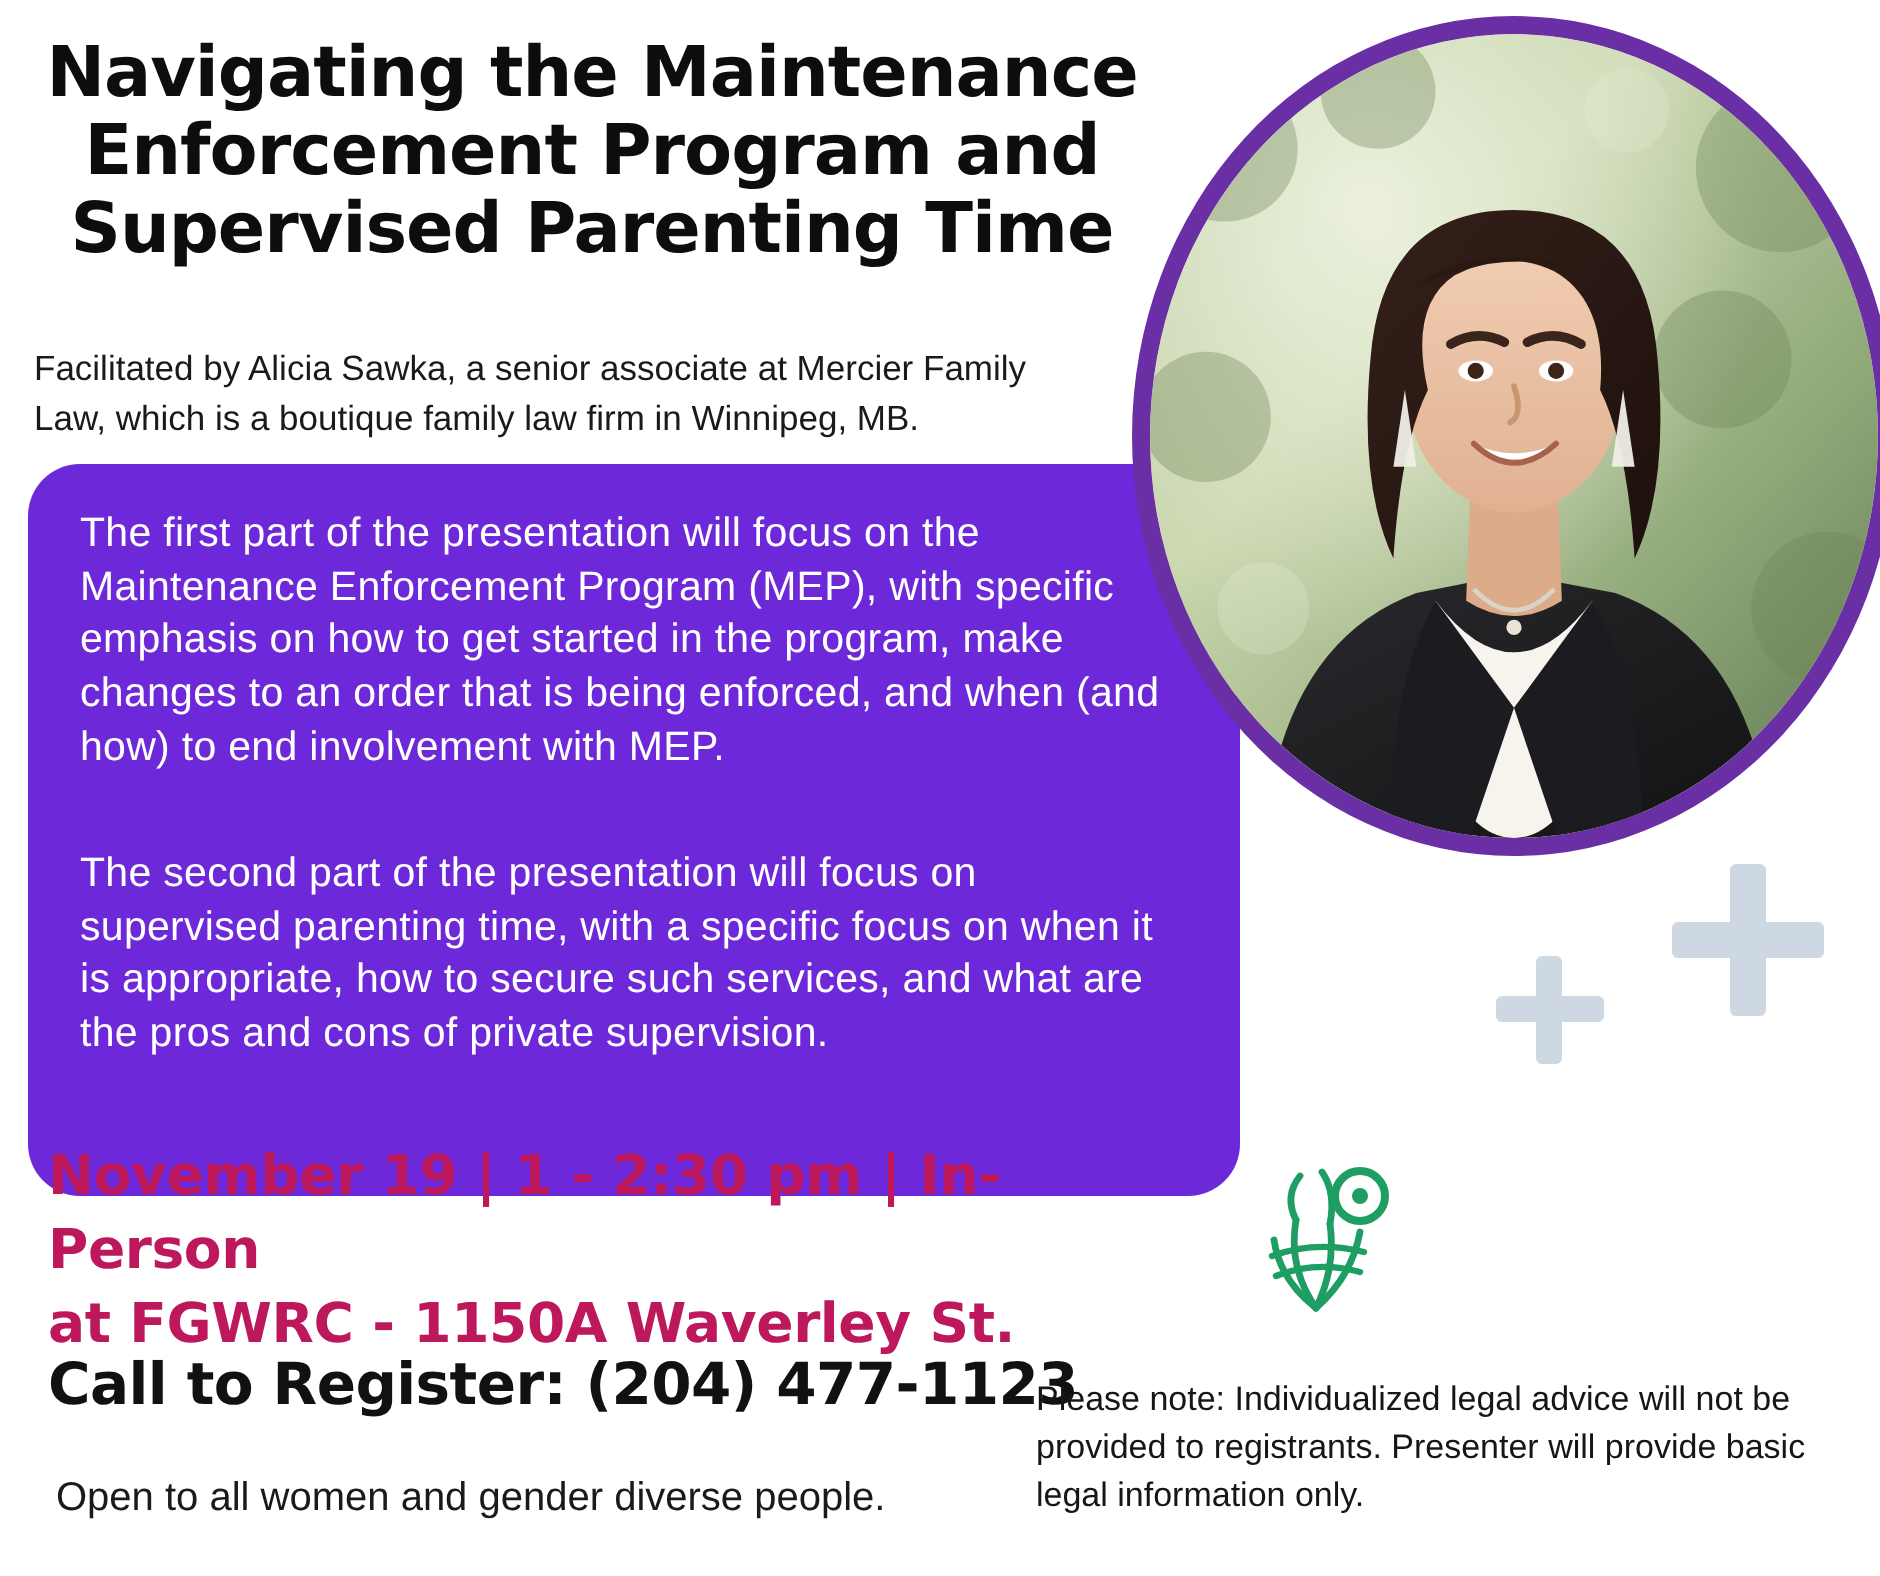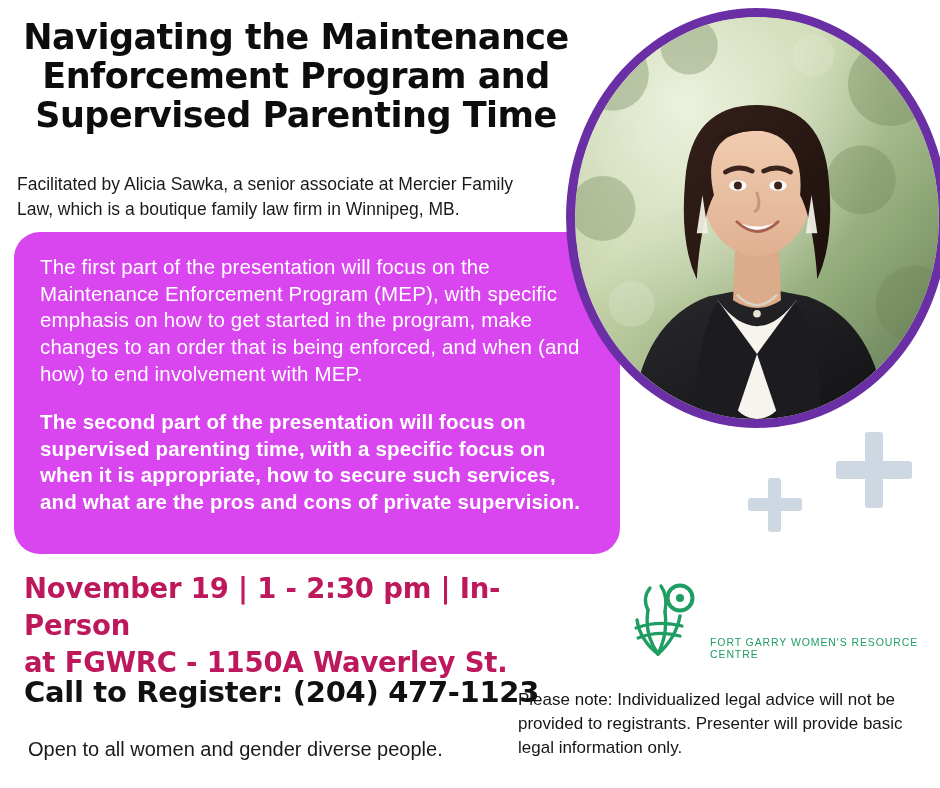--- a/index.html
+++ b/index.html
@@ -42,36 +42,35 @@
     color: #1a1a1a;
     white-space: pre-line;
   }
 
   
   .purple-panel {
     position: absolute;
     left: 14px;
     top: 232px;
     width: 606px;
-    height: 322px;
-    background: #d946ef;
+    height: 366px;
+    background: #6d28d9;
     border-radius: 26px;
     box-sizing: border-box;
     padding: 22px 26px 4px 26px;
   }
   .purple-panel p {
     margin: 0;
     color: #ffffff;
     font-size: 20.5px;
     line-height: 1.30;
     letter-spacing: 0.15px;
   }
   .purple-panel p + p {
-    margin-top: 22px;
-    font-weight: bold;
+    margin-top: 37px;
   }
 
   
   .event-details {
     position: absolute;
     left: 24px;
     top: 570px;
     width: 580px;
     font-family: "DejaVu Sans", sans-serif;
     font-weight: bold;
@@ -320,18 +319,17 @@
       <path d="M30 78 Q48 62 52 40"></path>
       <path d="M30 78 Q12 64 9 44"></path>
       <path d="M20 34 Q14 22 22 12"></path>
       <path d="M37 36 Q40 20 33 10"></path>
     </g>
     <circle cx="52" cy="22" r="12.5" fill="none" stroke="#1f9e63" stroke-width="4"></circle>
     <circle cx="52" cy="22" r="4" fill="#1f9e63"></circle>
     <path d="M8 52 Q30 44 54 50" fill="none" stroke="#1f9e63" stroke-width="3.2" stroke-linecap="round"></path>
     <path d="M10 62 Q30 54 52 60" fill="none" stroke="#1f9e63" stroke-width="3.2" stroke-linecap="round"></path>
   </svg>
-  <div class="logo-sub">FORT GARRY WOMEN'S RESOURCE CENTRE</div>
 </div>
 
 <div class="please-note">
   <b>Please note:</b><span> Individualized legal advice will not be provided to registrants. Presenter will provide basic legal information only.</span>
 </div>
 
 </body></html>

